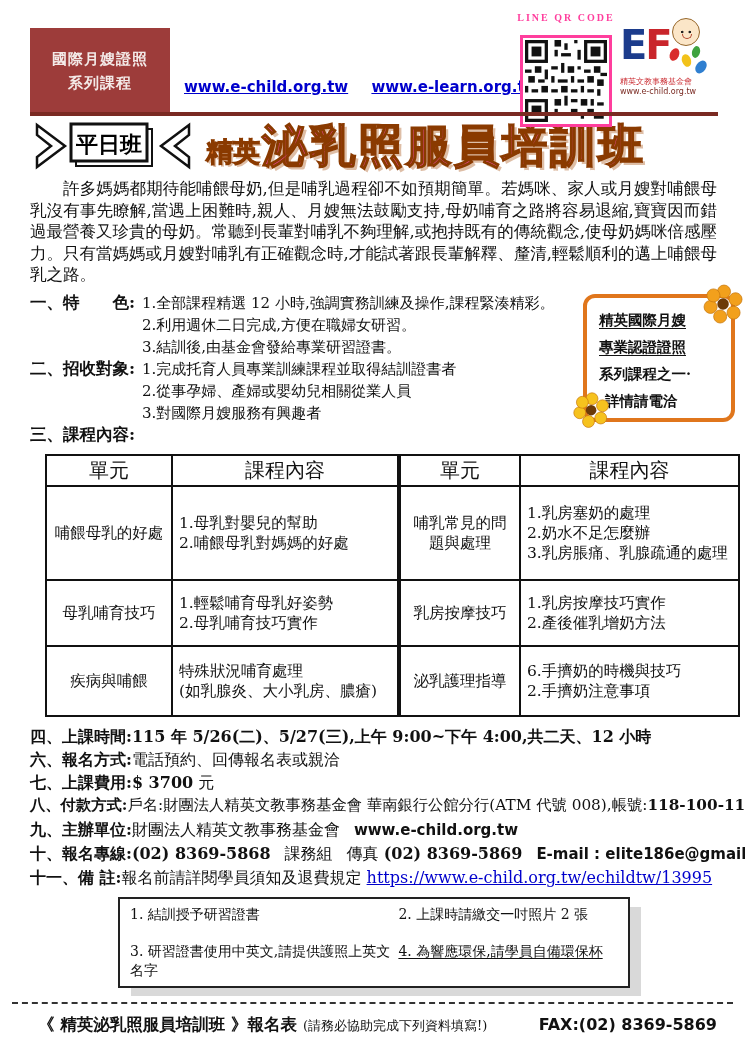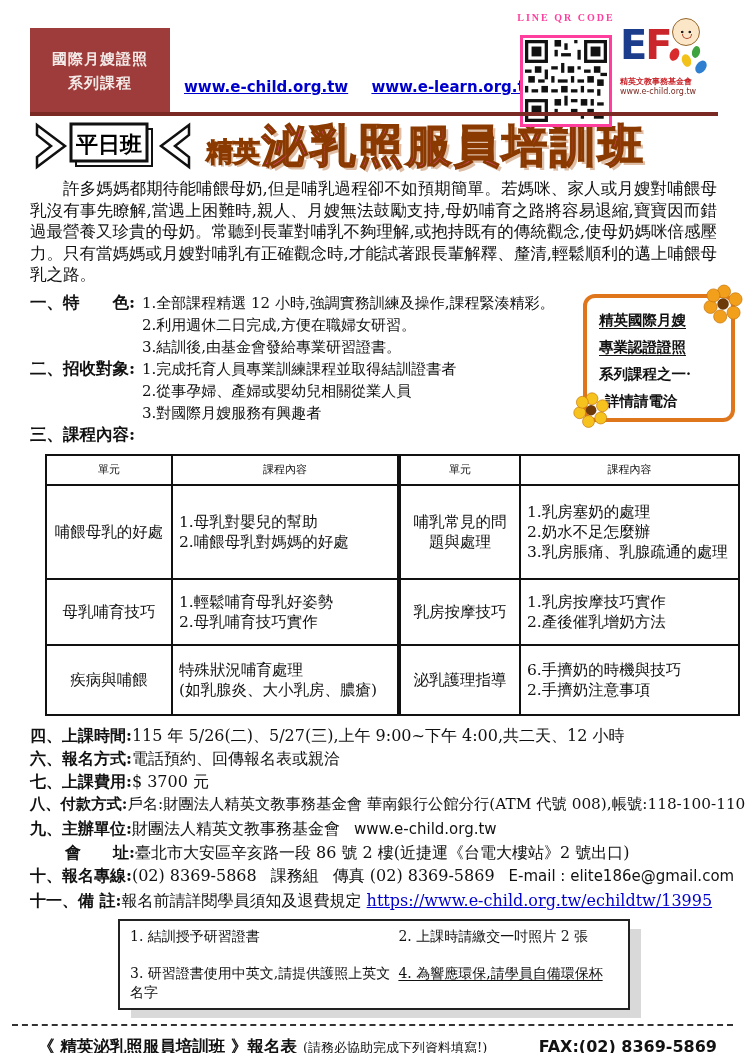--- a/index.html
+++ b/index.html
@@ -26,21 +26,21 @@
         border:1.5px solid #96672c;
         background:radial-gradient(circle at 35% 50%,#222 1.3px,transparent 1.6px),
                    radial-gradient(circle at 65% 50%,#222 1.3px,transparent 1.6px),#fbe6c8;}
   .baby::after{content:"";position:absolute;left:9px;top:15px;width:8px;height:4px;border:1.4px solid #b0452c;
         border-top:none;border-radius:0 0 8px 8px;}
   .dot{position:absolute;border-radius:50%;}
   .d1{left:50px;top:30px;width:9px;height:13px;background:#d92b2b;transform:rotate(25deg);}
   .d2{left:62px;top:36px;width:9px;height:13px;background:#f2c21a;transform:rotate(-20deg);}
   .d3{left:72px;top:28px;width:8px;height:12px;background:#3fa33f;transform:rotate(15deg);}
   .d4{left:76px;top:42px;width:10px;height:14px;background:#2f7fd0;transform:rotate(35deg);}
-  .logo-t1{color:#c9252b;font-size:8px;font-weight:bold;font-family:"DejaVu Sans","Liberation Sans",sans-serif;white-space:nowrap;}
+  .logo-t1{color:#c9252b;font-size:8px;font-weight:normal;font-family:"DejaVu Sans","Liberation Sans",sans-serif;white-space:nowrap;}
   .logo-t2{color:#7a2a22;font-size:8px;font-family:"DejaVu Sans","Liberation Sans",sans-serif;}
   .hdr-rule{position:absolute;left:30px;top:112px;width:688px;height:4px;background:#7a2a22;}
   
   .title-row{display:flex;align-items:center;height:52px;margin:2px 0 0 34px;}
   .ribbon{width:158px;height:52px;flex:0 0 auto;}
   .title-text{margin-left:14px;white-space:nowrap;font-family:"DejaVu Sans","Liberation Sans",sans-serif;font-weight:900;}
   .t-prefix{font-size:27px;color:#f08232;-webkit-text-stroke:1px #8a3a00;
             text-shadow:2px 2px 0 rgba(160,70,0,.35);margin-right:2px;}
   .t-main{font-size:45px;letter-spacing:3px;color:#ec4899;-webkit-text-stroke:1.5px #8a3a00;
           text-shadow:3px 3px 0 rgba(160,70,0,.35);}
@@ -53,32 +53,32 @@
   .sec-items{font-size:15px;line-height:22px;}
   .side-box{position:absolute;right:10px;top:2px;width:152px;height:128px;border:4px solid #e0761c;
             border-radius:12px;background:#fff;padding:8px 0 0 12px;box-sizing:border-box;}
   .side-box .ln{font-size:14.5px;font-weight:bold;line-height:27px;white-space:nowrap;}
   .side-box .u{text-decoration:underline;text-underline-offset:3px;}
   .flower{position:absolute;}
   .fl-tr{right:-16px;top:-16px;} .fl-bl{left:-16px;bottom:-14px;}
   
   .ctable{border-collapse:collapse;margin:8px 0 0 45px;width:675px;table-layout:fixed;}
   .ctable th,.ctable td{border:2px solid #111;font-weight:normal;}
-  .ctable th{font-size:11px;height:26px;}
+  .ctable th{font-size:20px;height:26px;}
   .ctable td{font-size:15.5px;line-height:20px;padding:4px 6px;}
   .ctable .thick{border-left:4px solid #111;}
   .unit{text-align:center;}
   .cont{white-space:pre-line;}
   .r1 td{height:84px;} .r2 td{height:56px;} .r3 td{height:60px;}
   
   .details{margin:8px 0 0 30px;font-size:16px;}
   .dline{line-height:23.3px;white-space:nowrap;}
   .dl-label{font-weight:bold;text-align:right;}
   .indent{padding-left:35px;}
-  .b{font-weight:normal;}
+  .b{font-weight:bold;}
   .blink{color:#0000cc;text-decoration:underline;cursor:pointer;}
   .sp{display:inline-block;width:14px;}
   
   .notes{margin:7px 0 0 118px;width:512px;border:2px solid #222;background:#fff;
          box-shadow:12px 9px 0 -1px #d9d9d9;padding:6px 10px;box-sizing:border-box;}
   .notes-grid{display:grid;grid-template-columns:55% 45%;row-gap:18px;font-size:14px;line-height:19px;}
   .notes-grid .u{text-decoration:underline;text-underline-offset:2px;}
   
   .cutline{margin:14px 12px 0 12px;border-top:2.5px dashed #333;}
   
@@ -295,23 +295,20 @@
     </div>
     <div class="dline">
       <span class="dl-label">七、上課費用:</span><span class="b">$ 3700</span> <span>元</span>
     </div>
     <div class="dline" style="font-size:15.3px;">
       <span class="dl-label">八、付款方式:</span><span>戶名:財團法人精英文教事務基金會 華南銀行公館分行(ATM 代號 008),帳號:</span><span class="b">118-100-110-088</span>
     </div>
     <div class="dline">
       <span class="dl-label">九、主辦單位:</span><span>財團法人精英文教事務基金會</span><span class="sp"></span><span class="b" style="font-family:'DejaVu Sans','Liberation Sans',sans-serif;font-size:15px;">www.e-child.org.tw</span>
     </div>
-    <div class="dline indent">
-      <span class="dl-label">會　　址:</span><span>臺北市大安區辛亥路一段 86 號 2 樓(近捷運《台電大樓站》2 號出口)</span>
-    </div>
     <div class="dline">
       <span class="dl-label">十、報名專線:</span><span class="b">(02) 8369-5868</span><span class="sp"></span><span>課務組</span><span class="sp"></span><span>傳真</span> <span class="b">(02) 8369-5869</span><span class="sp"></span><span class="b" style="font-family:'DejaVu Sans','Liberation Sans',sans-serif;font-size:15px;">E-mail : elite186e@gmail.com</span>
     </div>
     <div class="dline">
       <span class="dl-label">十一、備 註:</span><span>報名前請詳閱學員須知及退費規定</span> <span class="blink">https://www.e-child.org.tw/echildtw/13995</span>
     </div>
   </div>
 
   <div class="notes">
     <div class="notes-grid">

